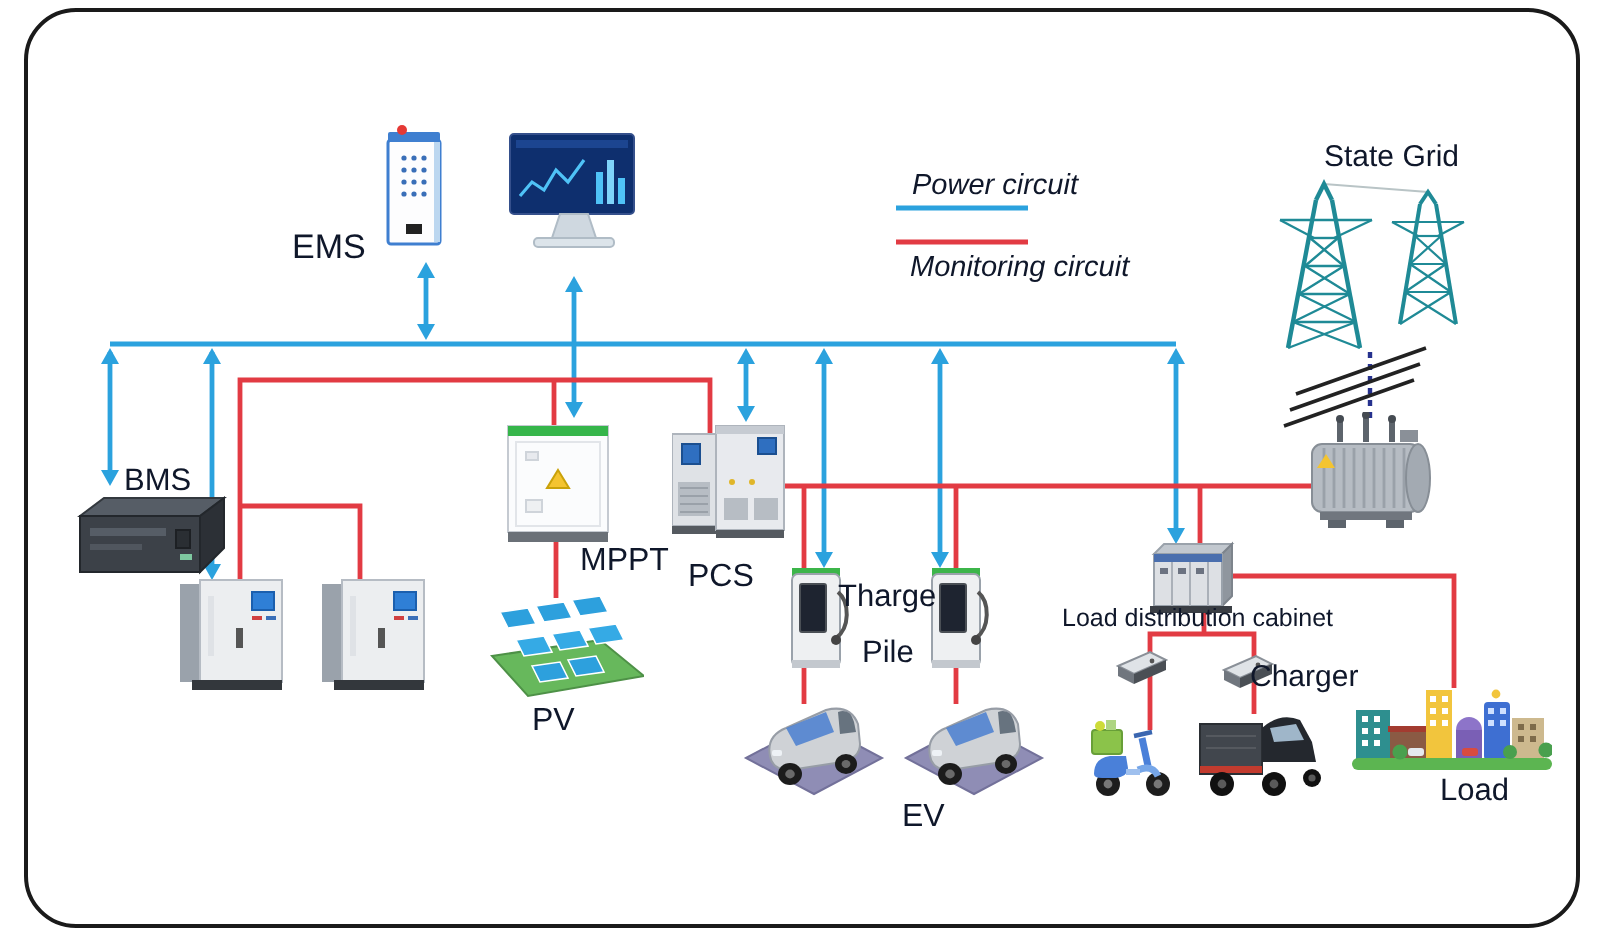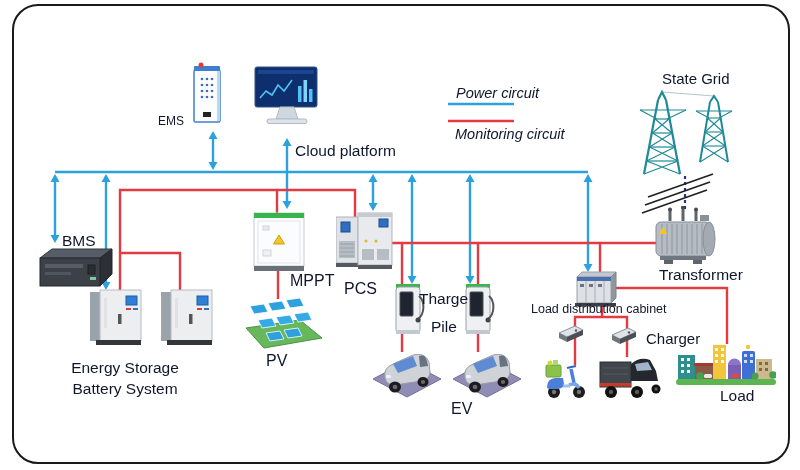--- a/index.html
+++ b/index.html
@@ -434,43 +434,37 @@
         </g>
       <rect x="0" y="41" width="100" height="6" rx="3" fill="#5cb551"></rect>
       <circle cx="24" cy="38" r="3.8" fill="#49a04e"></circle>
         <circle cx="79" cy="38" r="3.5" fill="#49a04e"></circle>
         <circle cx="97" cy="37" r="3.8" fill="#49a04e"></circle>
       <rect x="28" y="36" width="8" height="4" rx="1.5" fill="#e5e9ee"></rect>
         <rect x="55" y="36" width="8" height="4" rx="1.5" fill="#d84b3f"></rect>
     </svg>
   </div>
 
-  <div class="lbl" style="left:158px;top:114px;font-size:12px">EMS</div>
-  <div class="lbl" style="left:295px;top:142px;font-size:15.5px">Cloud platform</div>
+  <div class="lbl" style="left:146px;top:114px;font-size:17px">EMS</div>
 
   <div class="lbl leg-text" style="left:456px;top:85px">Power circuit</div>
   <div class="lbl leg-text" style="left:455px;top:126px">Monitoring circuit</div>
 
   <div class="lbl" style="left:662px;top:70px;font-size:15px">State Grid</div>
   <div class="lbl" style="left:62px;top:232px;font-size:15.5px">BMS</div>
 
-  <div class="lbl c" style="left:40px;top:357px;width:170px;font-size:15.5px;line-height:21px">
-    <div>Energy Storage</div>
-    <div>Battery System</div>
-  </div>
 
   <div class="lbl" style="left:290px;top:272px;font-size:16px">MPPT</div>
   <div class="lbl" style="left:266px;top:352px;font-size:16px">PV</div>
   <div class="lbl" style="left:344px;top:280px;font-size:16px">PCS</div>
 
   <div class="lbl" style="left:419px;top:290px;font-size:15.5px">Tharge</div>
   <div class="lbl" style="left:431px;top:318px;font-size:15.5px">Pile</div>
 
   <div class="lbl" style="left:451px;top:400px;font-size:16px">EV</div>
   <div class="lbl" style="left:531px;top:302px;font-size:12.5px">Load distribution cabinet</div>
-  <div class="lbl" style="left:646px;top:330px;font-size:15px">Charger</div>
+  <div class="lbl" style="left:625px;top:330px;font-size:15px">Charger</div>
 
 
   <div class="lbl" style="left:720px;top:387px;font-size:15.5px">Load</div>
-  <div class="lbl" style="left:659px;top:266px;font-size:15.5px">Transformer</div>
 
   <div class="frame"></div>
 </div>
 
 </body></html>

